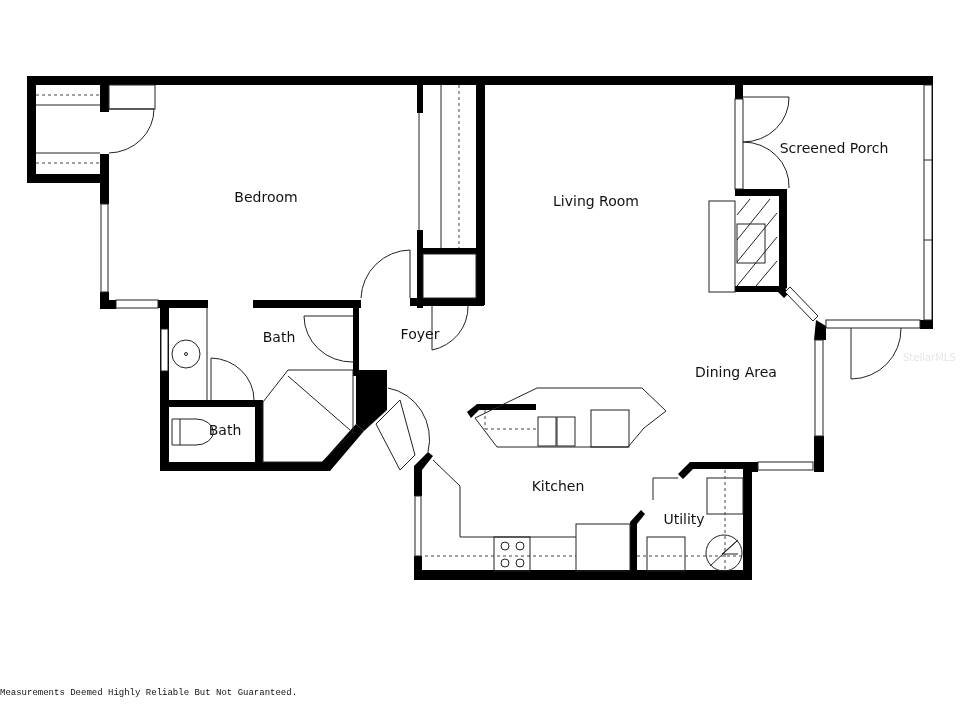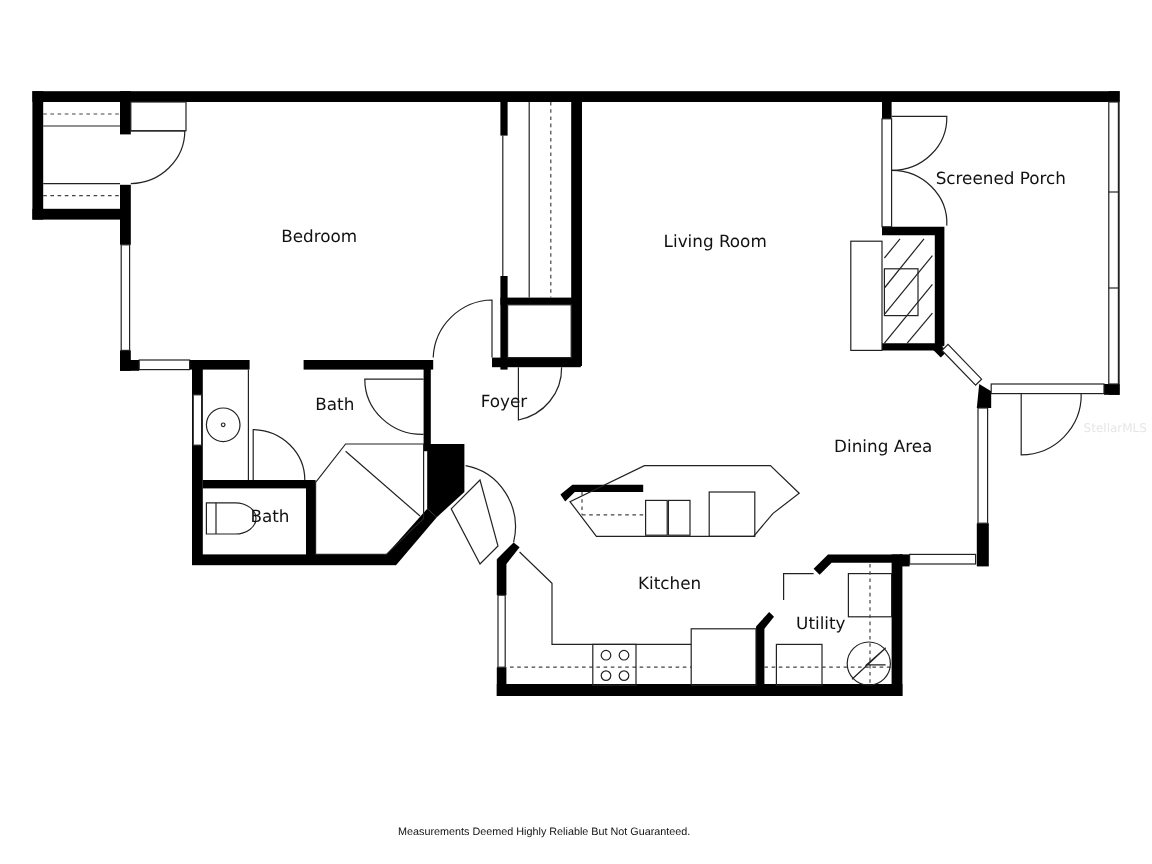--- a/index.html
+++ b/index.html
@@ -1,19 +1,19 @@
 <!DOCTYPE html>
 <html><head>
 <meta charset="utf-8">
 <style>
   html, body { margin:0; padding:0; background:#ffffff; }
   body { width:960px; height:720px; position:relative; overflow:hidden; font-family:"DejaVu Sans", sans-serif; }
   #plan { position:absolute; left:0; top:0; width:960px; height:720px; }
   .room-label { font-family:"DejaVu Sans", sans-serif; font-size:14px; fill:#111; }
-  .footer { position:absolute; left:0; width:907px; top:688px; text-align:center; font-size:9px; color:#111; font-family:Liberation Sans, sans-serif; }
+  .footer { position:absolute; left:0; width:907px; top:688px; font-size:9px; color:#111; font-family:Liberation Mono, monospace; }
   .watermark { position:absolute; left:903px; top:352px; font-size:10px; color:#e6e6e6; font-family:"DejaVu Sans", sans-serif; }
   .wall { fill:#000; }
   .thin { fill:none; stroke:#222; stroke-width:1; }
   .dash { fill:none; stroke:#444; stroke-width:1; stroke-dasharray:3 3; }
   .win { fill:#fff; stroke:#222; stroke-width:1; }
 </style>
 </head>
 <body>
 
 <svg id="plan" viewBox="0 0 960 720" xmlns="http://www.w3.org/2000/svg">

